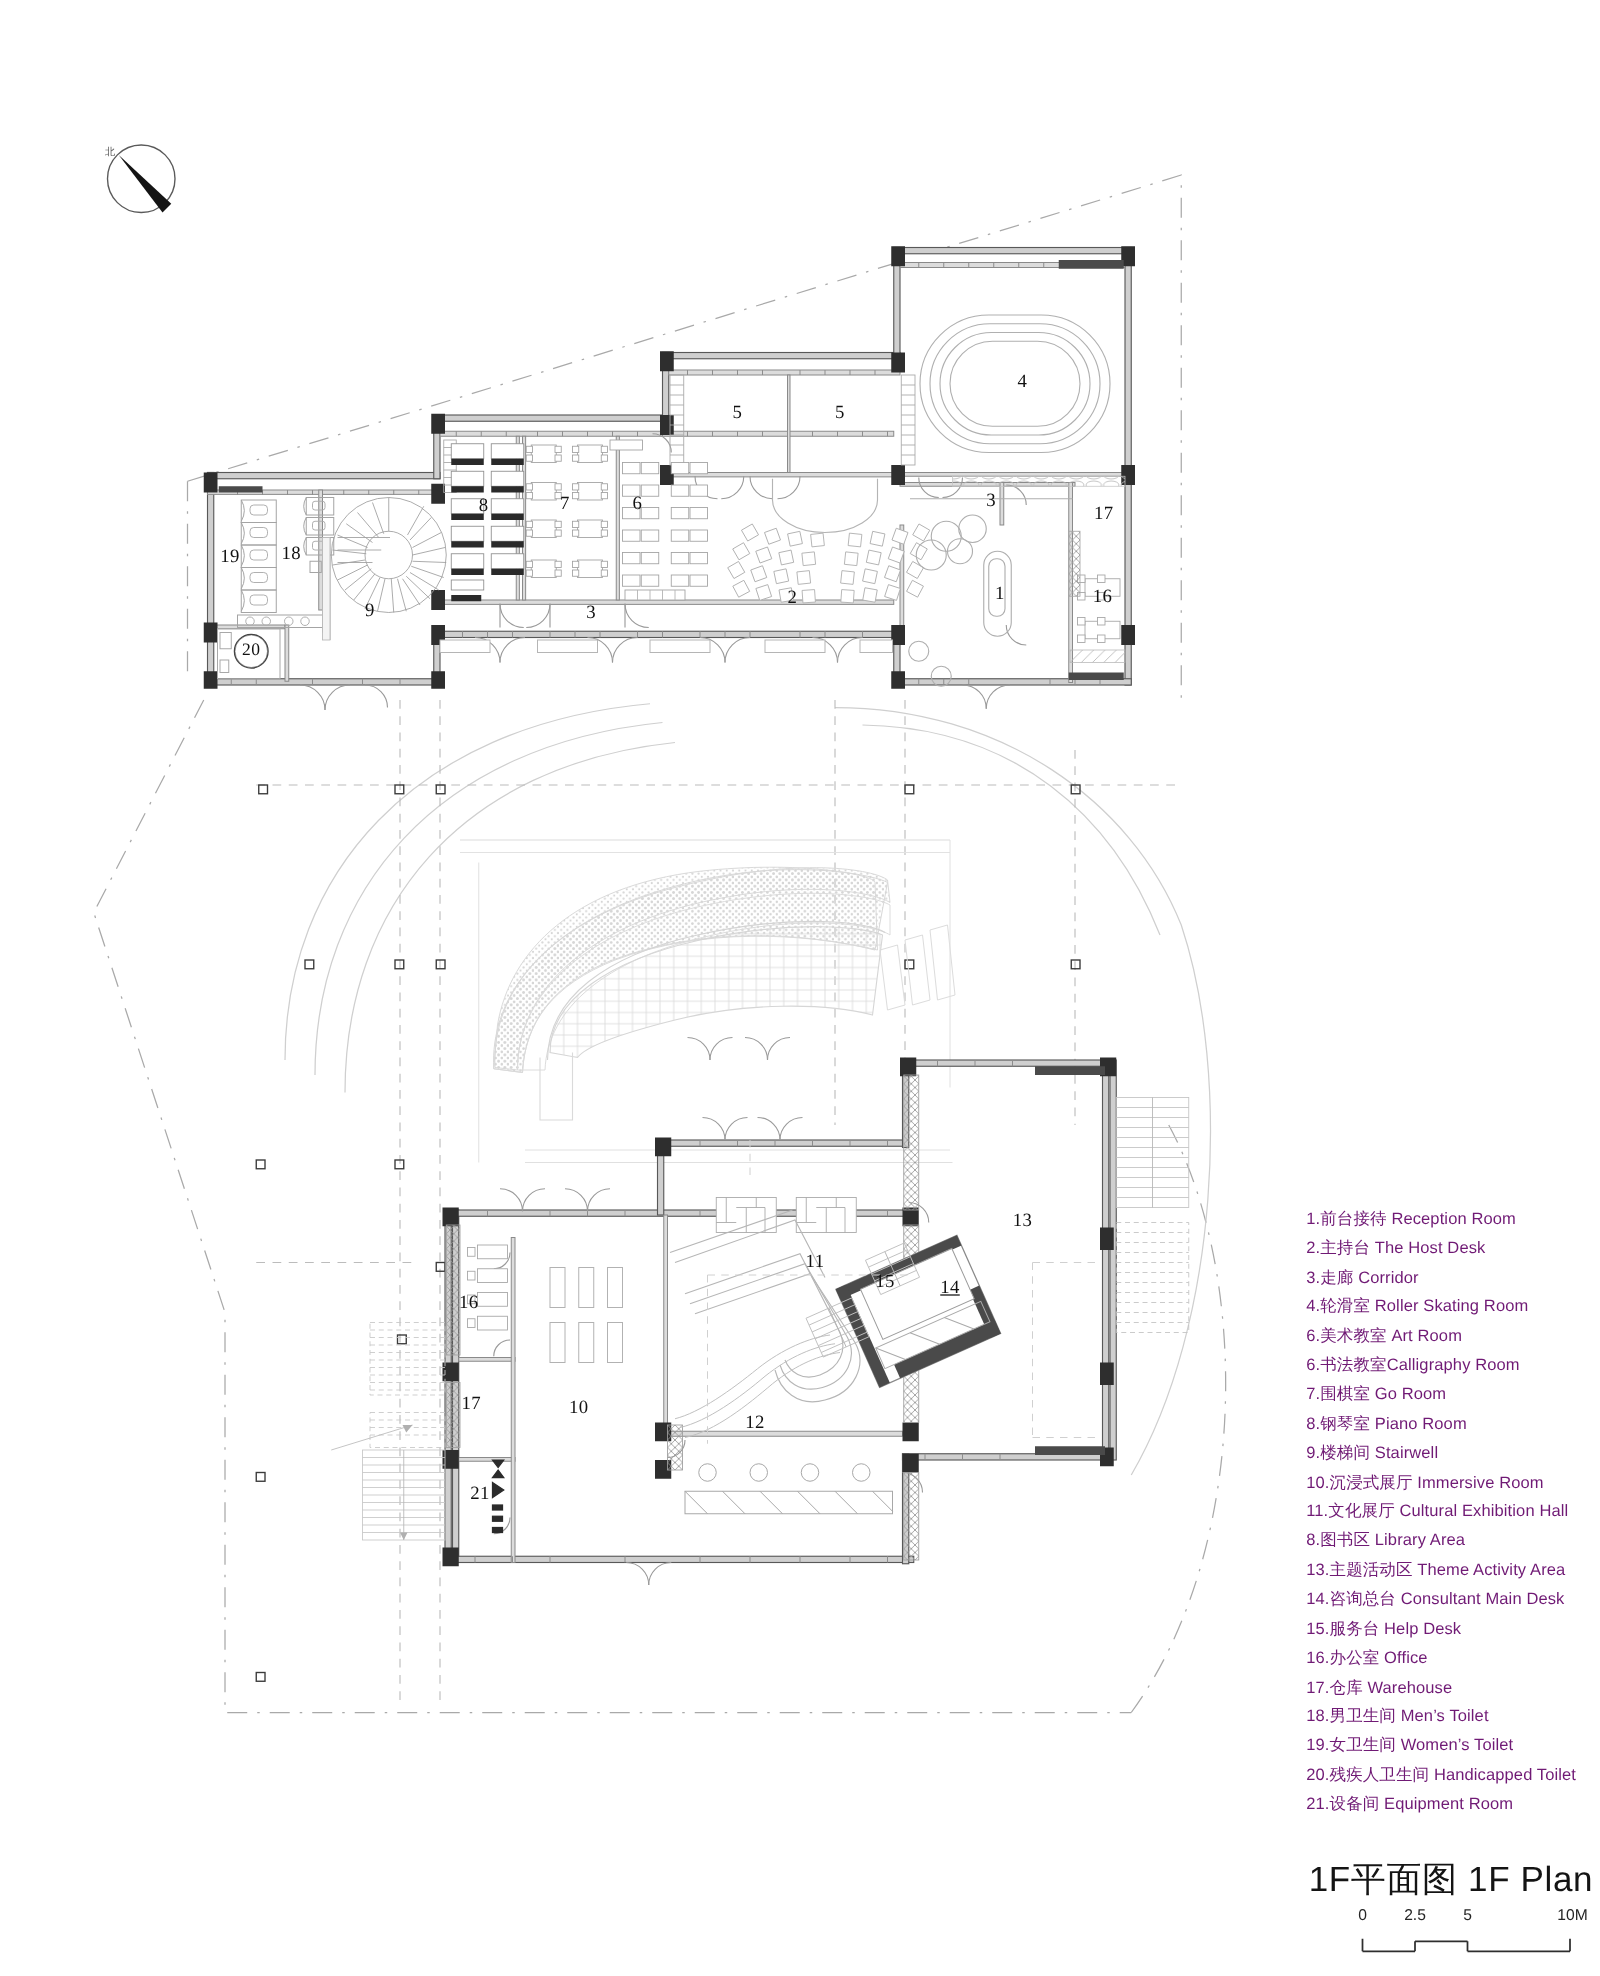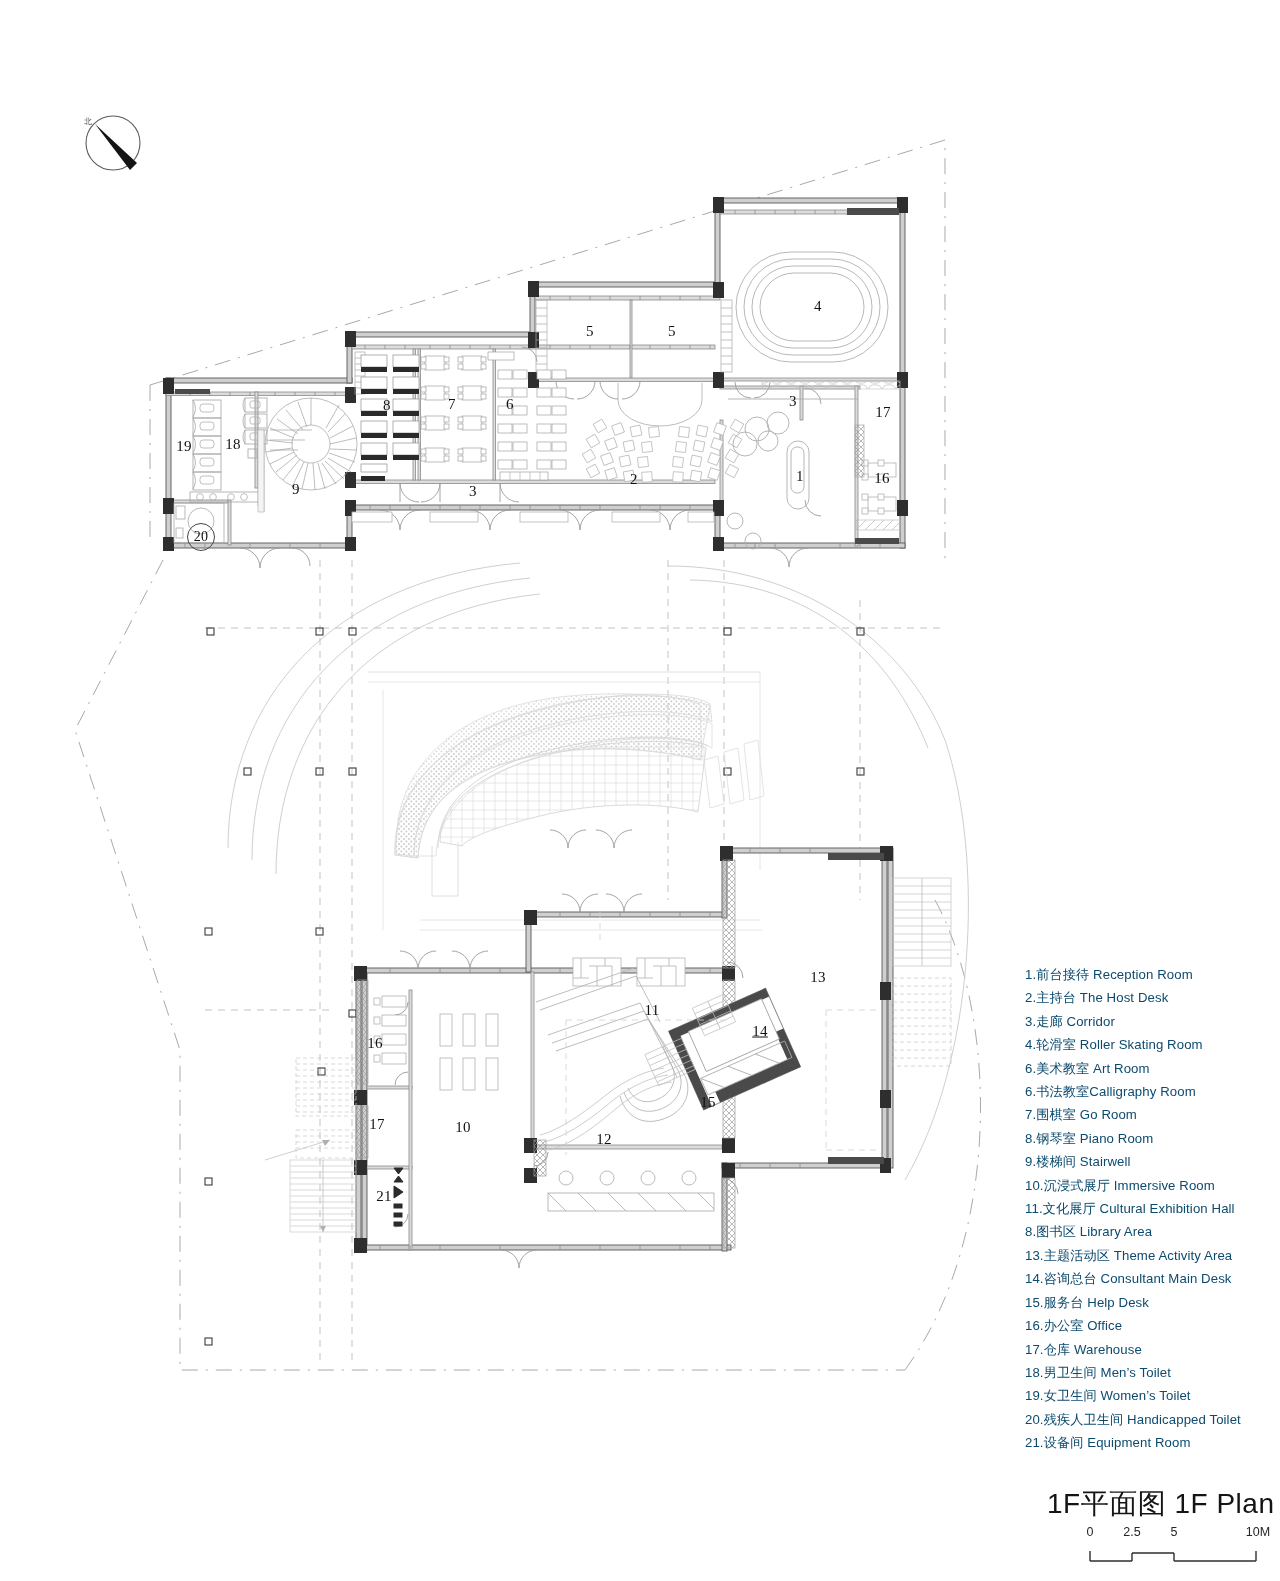--- a/index.html
+++ b/index.html
@@ -24,22 +24,22 @@
   .room-num.circled{
     width:26px;height:26px;border:1.2px solid #444;border-radius:50%;
     display:flex;align-items:center;justify-content:center;font-size:14px;
   }
 
   
   #legend{
     position:absolute;left:1025px;top:963px;width:250px;
   }
   .legend-row{
-    font-size:13.2px;line-height:23.4px;color:#0c4a6e;
-    white-space:nowrap;letter-spacing:.1px;
+    font-size:13.2px;line-height:23.4px;color:#701a75;
+    white-space:nowrap;letter-spacing:.1px;margin-left:20px;
   }
 
   
   #plan-title{
     position:absolute;left:1047px;top:1485px;
     font-size:28px;color:#141414;letter-spacing:.5px;white-space:nowrap;
   }
 
   
   #scalebar{position:absolute;left:1088px;top:1525px;width:170px;height:46px;}
@@ -811,42 +811,42 @@
     <g>
       <circle cx="113" cy="143" r="27" fill="none" stroke="#5a5a5a" stroke-width="1.1"></circle>
       <path d="M95,124 L137,163 L130,170 Z" fill="#141414" stroke="none"></path>
     </g>
   </svg>
 
   <div id="plan-numbers">
       <div class="room-num" style="left: 184px; top: 446px;">19</div>
       <div class="room-num" style="left: 233px; top: 444px;">18</div>
       <div class="room-num" style="left: 296px; top: 489px;">9</div>
-      <div class="room-num circled" style="left: 201px; top: 521px; margin-top: 16px;">20</div>
+      <div class="room-num circled" style="left: 201px; top: 521px;">20</div>
       <div class="room-num" style="left: 387px; top: 405px;">8</div>
       <div class="room-num" style="left: 452px; top: 404px;">7</div>
       <div class="room-num" style="left: 510px; top: 404px;">6</div>
       <div class="room-num" style="left: 473px; top: 491px;">3</div>
       <div class="room-num" style="left: 590px; top: 331px;">5</div>
       <div class="room-num" style="left: 672px; top: 331px;">5</div>
       <div class="room-num" style="left: 818px; top: 306px;">4</div>
       <div class="room-num" style="left: 634px; top: 479px;">2</div>
       <div class="room-num" style="left: 793px; top: 401px;">3</div>
       <div class="room-num" style="left: 883px; top: 412px;">17</div>
       <div class="room-num" style="left: 800px; top: 476px;">1</div>
       <div class="room-num" style="left: 882px; top: 478px;">16</div>
       <div class="room-num" style="left: 375px; top: 1043px;">16</div>
       <div class="room-num" style="left: 377px; top: 1124px;">17</div>
       <div class="room-num" style="left: 377px; top: 1196px; padding-left: 14px;">21</div>
       <div class="room-num" style="left: 463px; top: 1127px;">10</div>
       <div class="room-num" style="left: 652px; top: 1010px;">11</div>
       <div class="room-num" style="left: 604px; top: 1139px;">12</div>
       <div class="room-num" style="left: 818px; top: 977px;">13</div>
       <div class="room-num" style="left: 760px; top: 1031px; text-decoration: underline;">14</div>
-      <div class="room-num" style="left: 708px; top: 1102px;">15</div>
+      <div class="room-num" style="left: 708px; top: 1026px;">15</div>
     </div>
 
   <div id="north-char">北</div>
 
   <div id="legend">
       <div class="legend-row">1.前台接待 Reception Room</div>
       <div class="legend-row">2.主持台 The Host Desk</div>
       <div class="legend-row">3.走廊 Corridor</div>
       <div class="legend-row">4.轮滑室 Roller Skating Room</div>
       <div class="legend-row">6.美术教室 Art Room</div>

